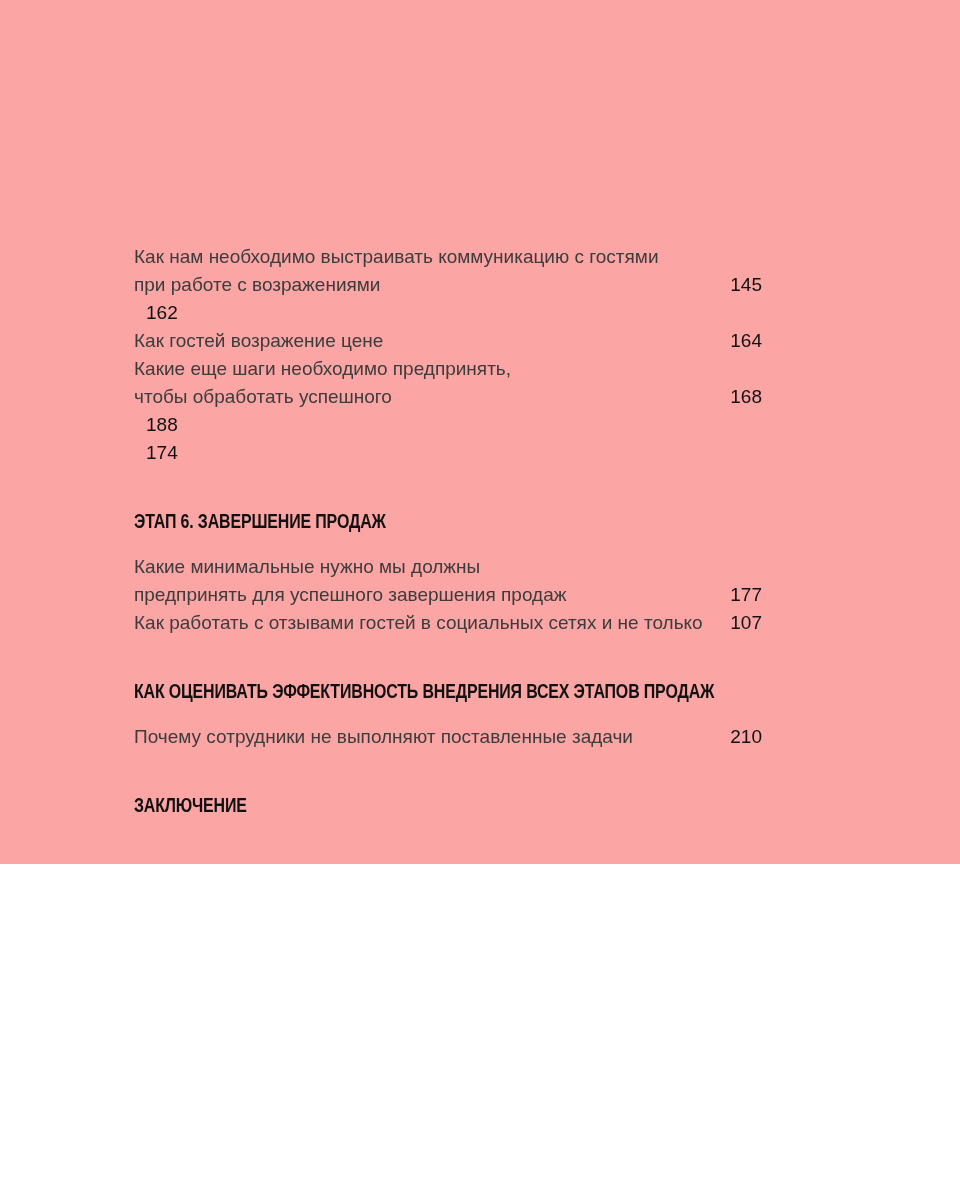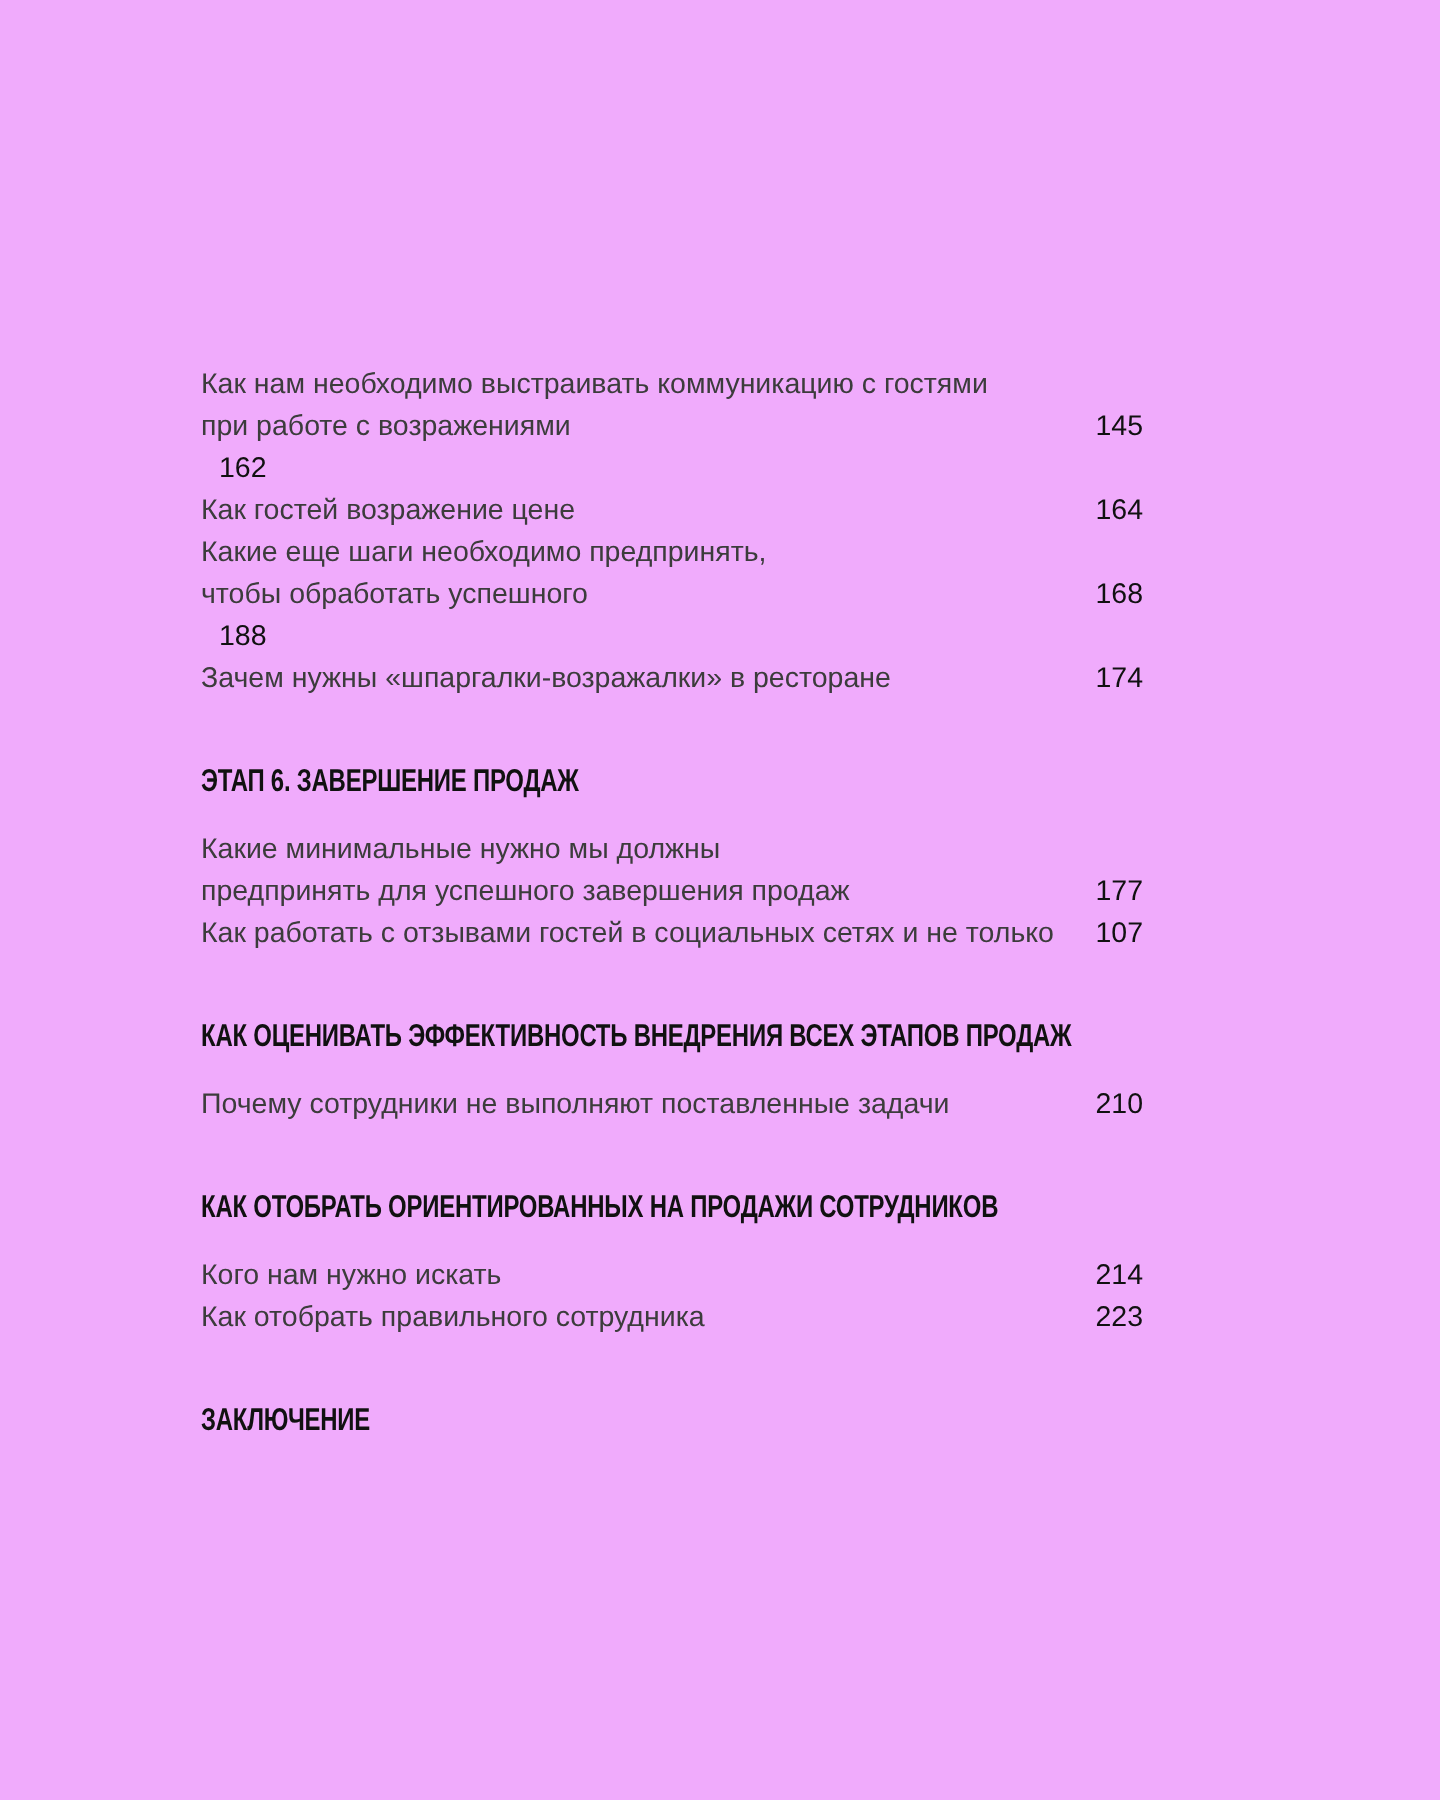--- a/index.html
+++ b/index.html
@@ -9,22 +9,22 @@
   }
   body {
     width: 960px;
     height: 1200px;
     overflow: hidden;
     font-family: "Liberation Sans", "DejaVu Sans", sans-serif;
   }
   .page {
     position: relative;
     width: 960px;
-    height: 1200px;
-    background: #f0abfc;
+    height: 864px;
+    background: #fca5a5;
   }
   .content {
     position: absolute;
     left: 134px;
     top: 0;
     width: 628px;
     padding-top: 243px;
     box-sizing: content-box;
   }
   .toc-section { margin: 0; }
@@ -87,21 +87,20 @@
         <span class="toc-num"></span>
       </div>
       <div class="toc-row">
         <span class="toc-title">чтобы обработать успешного</span>
         <span class="toc-num">168</span>
       </div>
       <div class="toc-row">
         <span class="toc-num">188</span>
       </div>
       <div class="toc-row">
-        <span class="toc-title">Зачем нужны «шпаргалки-возражалки» в ресторане</span>
         <span class="toc-num">174</span>
       </div>
     </div>
 
     <div class="toc-section">
       <h2 class="section-heading">ЭТАП 6. ЗАВЕРШЕНИЕ ПРОДАЖ</h2>
       <div class="toc-row">
         <span class="toc-title">Какие минимальные нужно мы должны</span>
         <span class="toc-num"></span>
       </div>
@@ -116,30 +115,19 @@
     </div>
 
     <div class="toc-section">
       <h2 class="section-heading">КАК ОЦЕНИВАТЬ ЭФФЕКТИВНОСТЬ ВНЕДРЕНИЯ ВСЕХ ЭТАПОВ ПРОДАЖ</h2>
       <div class="toc-row">
         <span class="toc-title">Почему сотрудники не выполняют поставленные задачи</span>
         <span class="toc-num">210</span>
       </div>
     </div>
 
-    <div class="toc-section">
-      <h2 class="section-heading">КАК ОТОБРАТЬ ОРИЕНТИРОВАННЫХ НА ПРОДАЖИ СОТРУДНИКОВ</h2>
-      <div class="toc-row">
-        <span class="toc-title">Кого нам нужно искать</span>
-        <span class="toc-num">214</span>
-      </div>
-      <div class="toc-row">
-        <span class="toc-title">Как отобрать правильного сотрудника</span>
-        <span class="toc-num">223</span>
-      </div>
-    </div>
 
     <div class="toc-section">
       <h2 class="section-heading">ЗАКЛЮЧЕНИЕ</h2>
     </div>
 
   </div>
 </div>
 
 </body></html>

